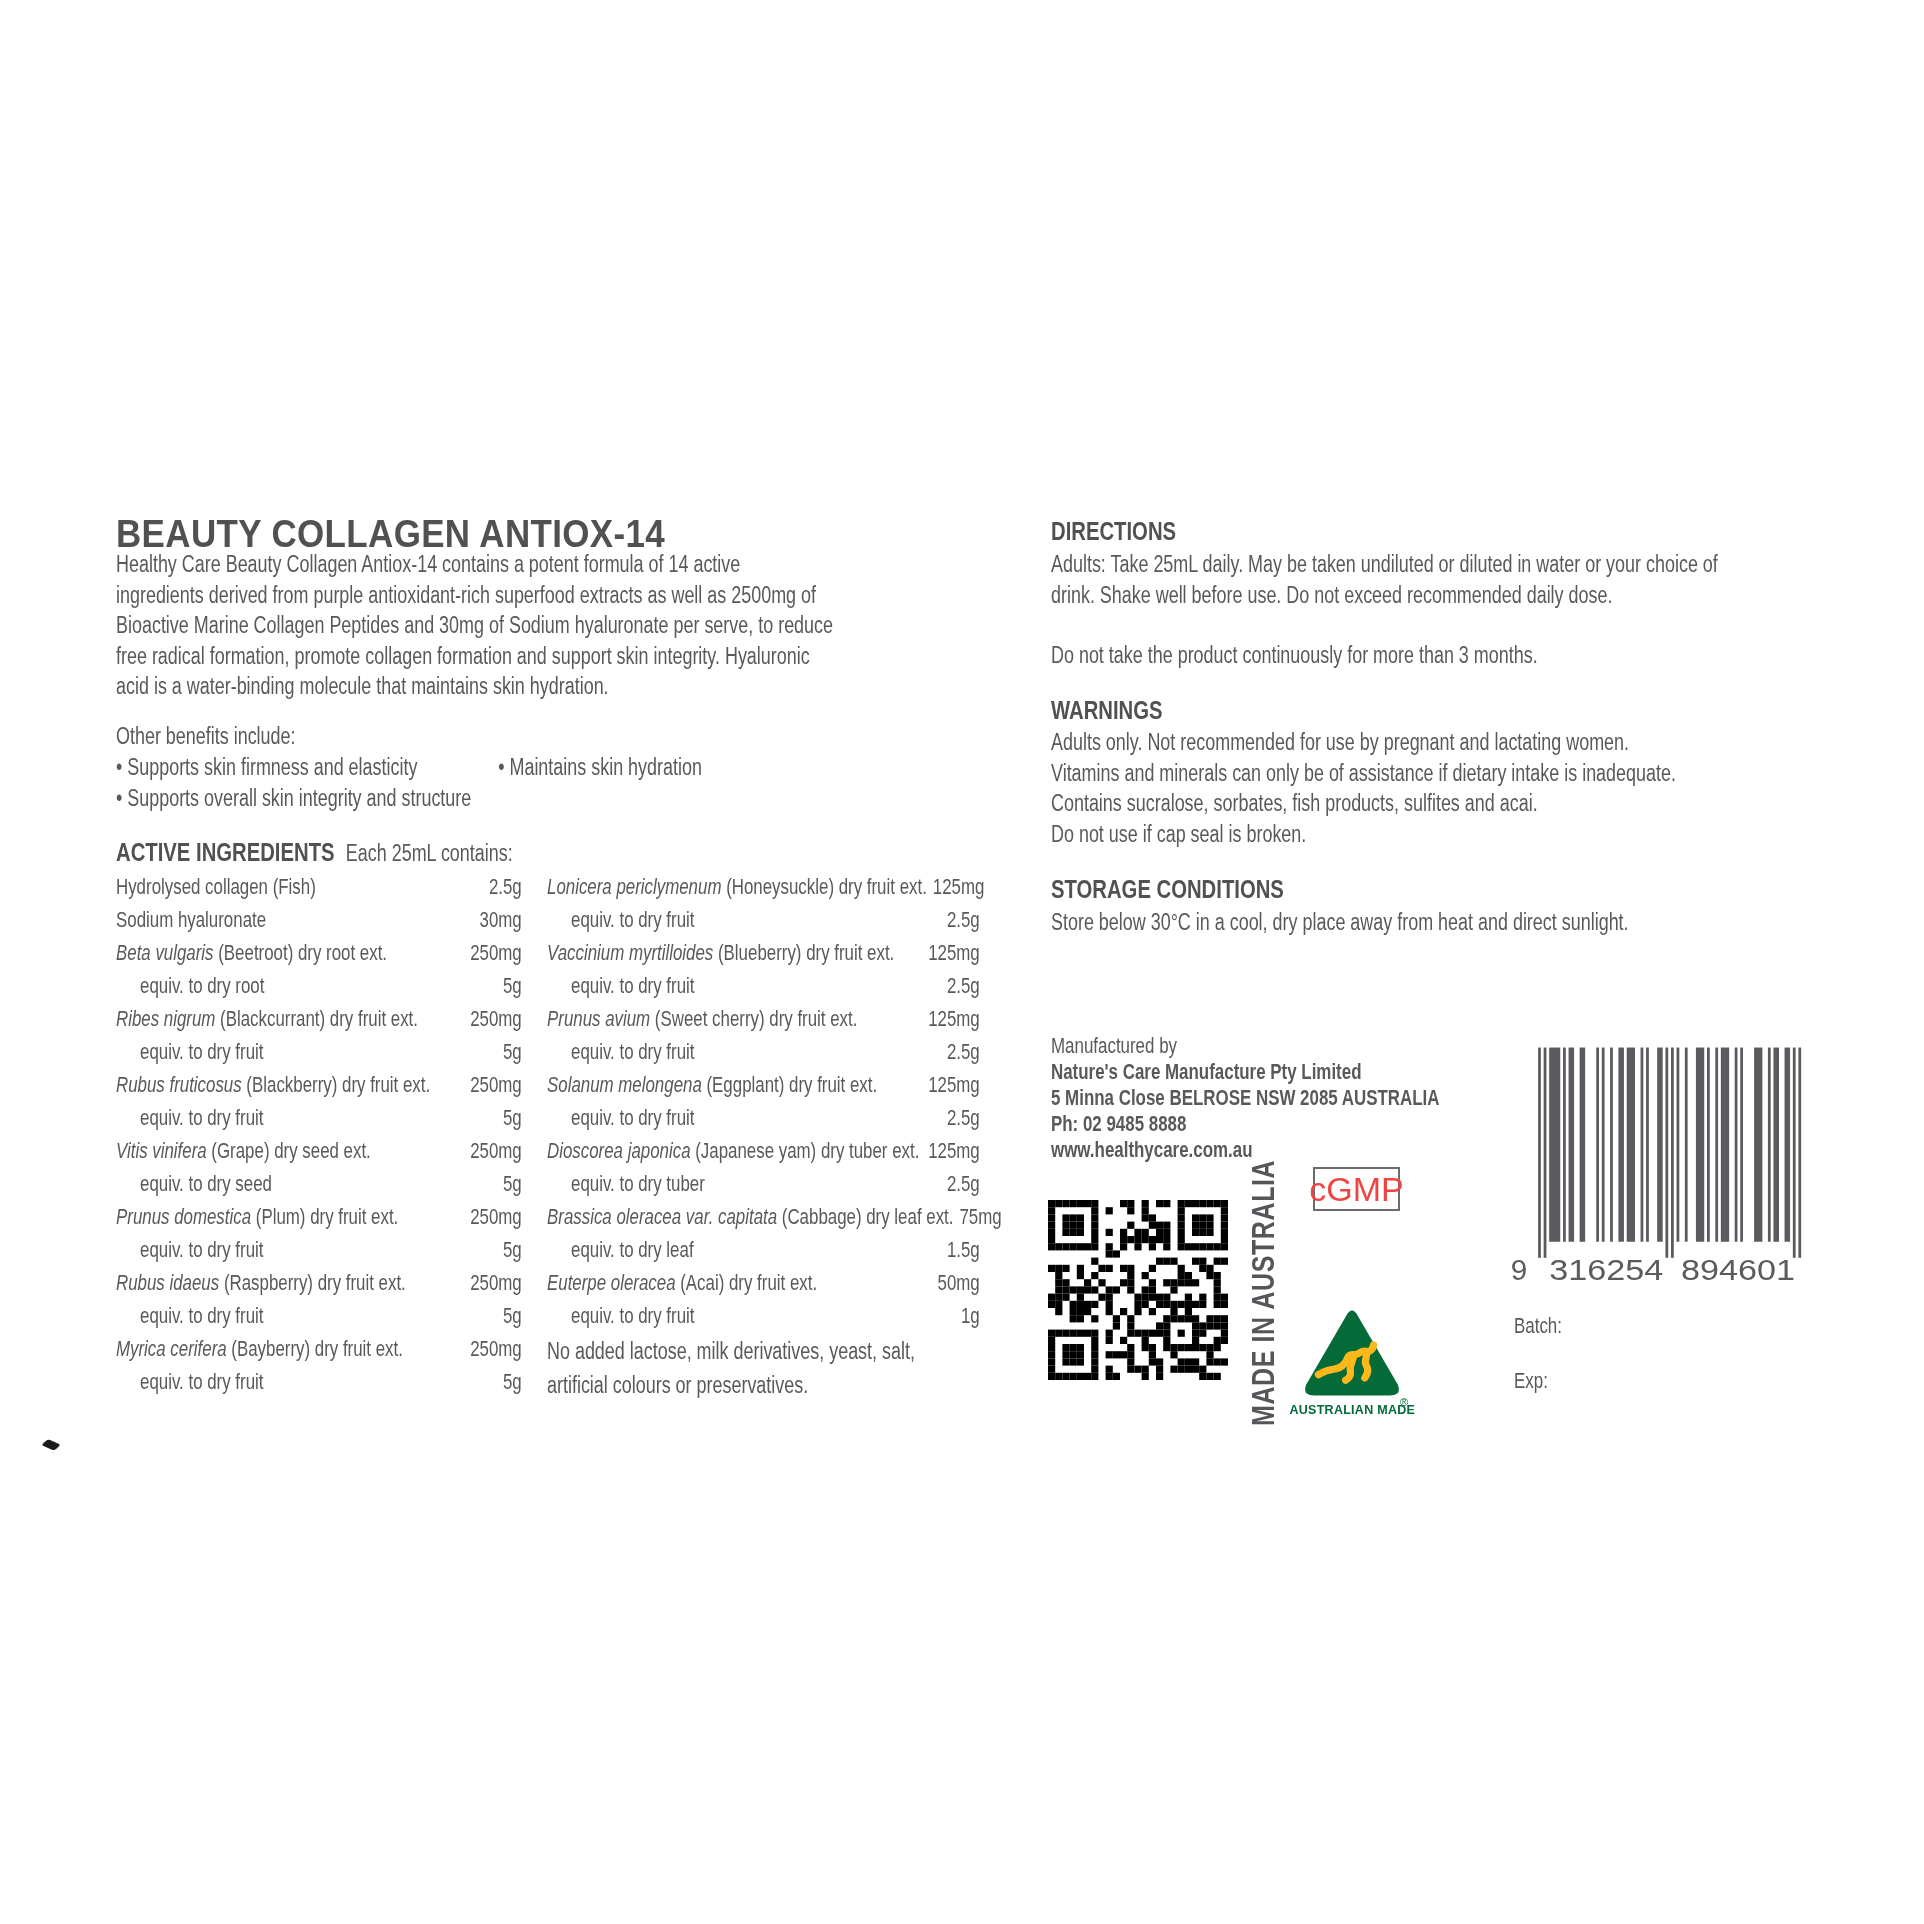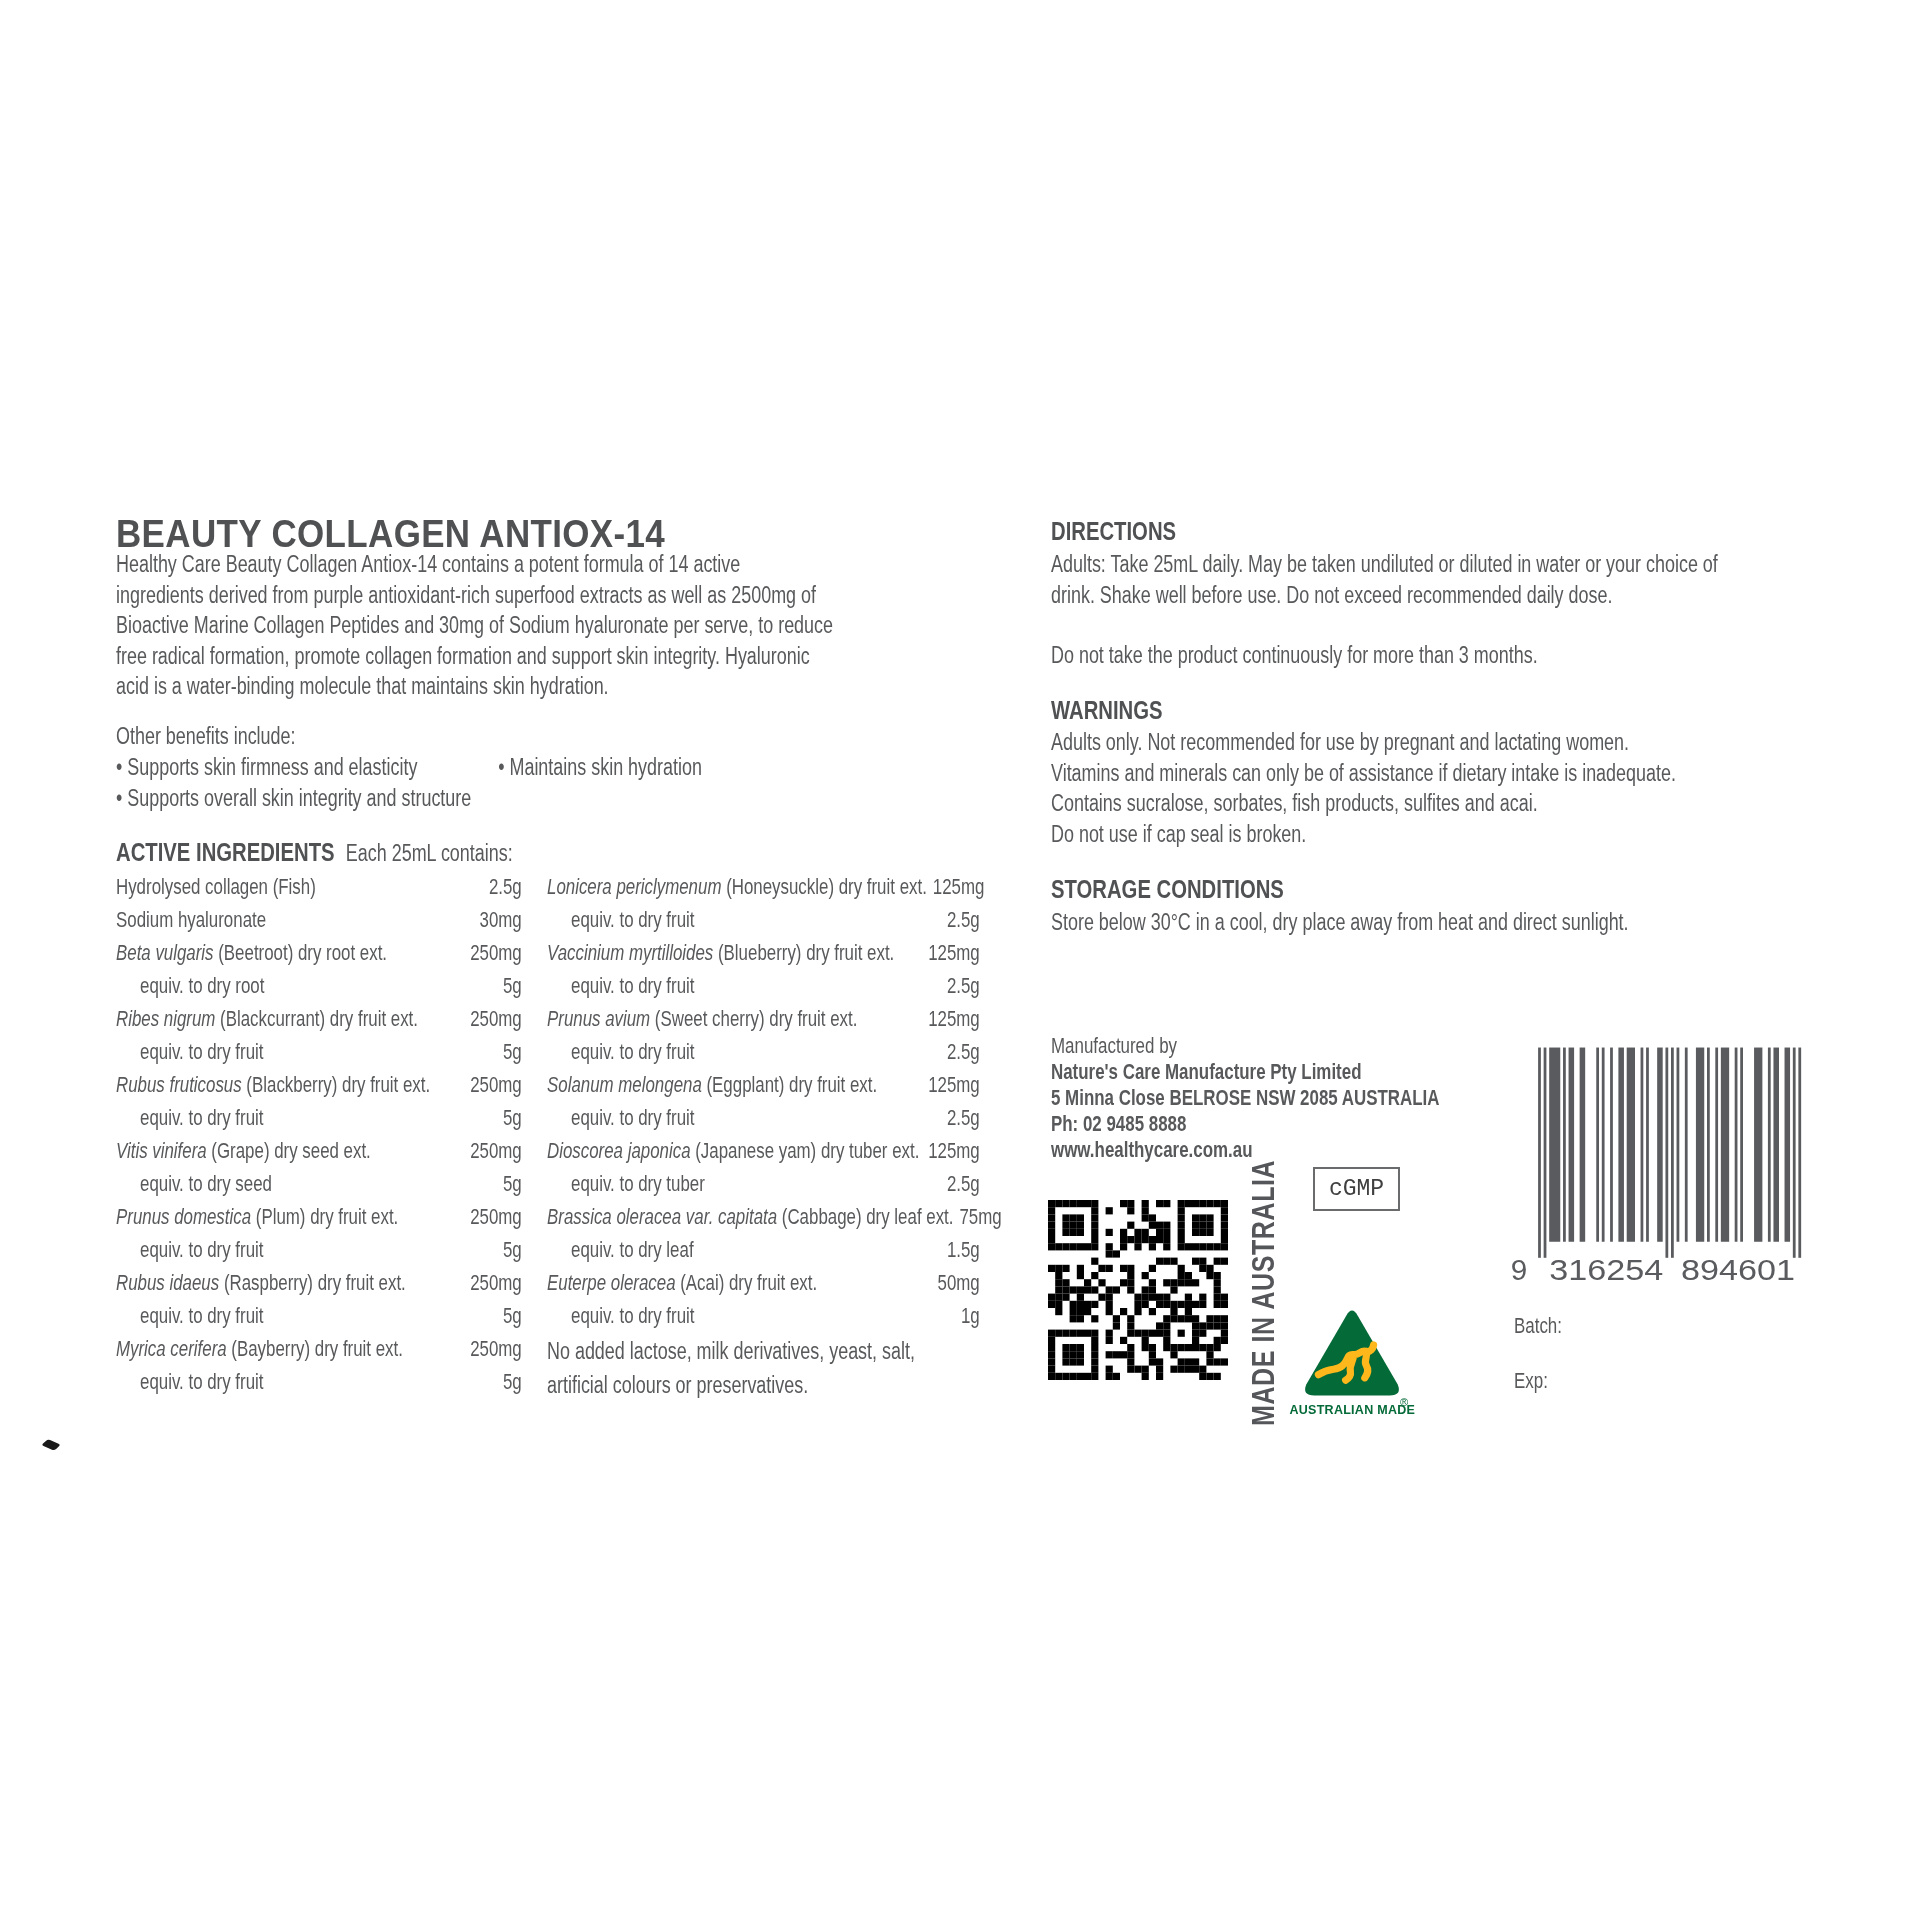--- a/index.html
+++ b/index.html
@@ -19,21 +19,21 @@
   .ing-name{white-space:pre;flex:0 0 auto;}
   .ing-name.ind{padding-left:32px;}
   .ing-amt{margin-left:auto;padding-left:8px;white-space:pre;}
   .mfg{font-size:21.7px;line-height:26px;}
   .bold{font-weight:bold;}
   .benefit-row{display:flex;}
   .benefit-first{flex:0 0 490px;}
   .ai-head{display:flex;align-items:baseline;}
   .ai-sub{font-size:23px;font-weight:normal;margin-left:14.4px;color:#58595b;}
   .cgmp{border:2.4px solid #6a6b6d;width:83px;height:40px;display:flex;align-items:center;justify-content:center;
-        font-family:Liberation Mono, monospace;font-size:23px;color:#404040;}
+        font-family:Liberation Sans, sans-serif;font-size:34px;color:#ef4444;}
   .mia{font-weight:bold;font-size:32px;letter-spacing:0.8px;color:#55565a;
        transform-origin:0 0;transform:rotate(-90deg) scaleX(.78);white-space:nowrap;}
   .ausmade-label{font-weight:bold;font-size:13.6px;letter-spacing:0.3px;color:#046a38;text-align:center;
                  transform-origin:50% 0;transform:scaleX(.92);white-space:nowrap;}
   .batch{font-size:21.7px;}
   .print-mark{width:14.4px;height:8px;background:#1a1a1a;border-radius:2.4px;transform:rotate(24deg) skewX(-24deg);}
 </style>
 </head>
 <body>
 

